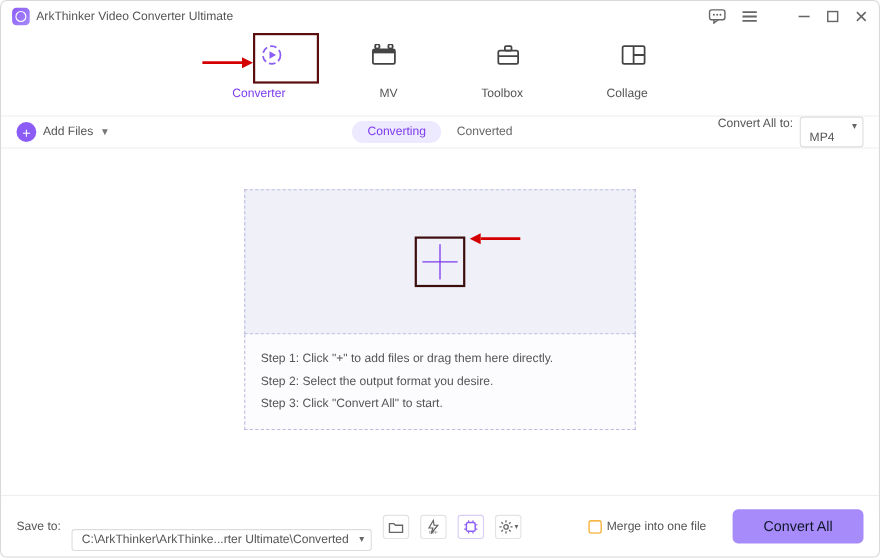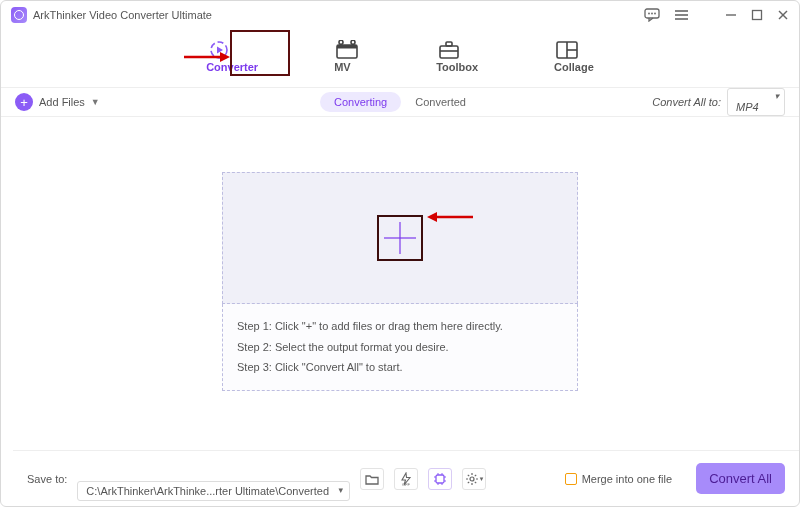--- a/index.html
+++ b/index.html
@@ -6,55 +6,55 @@
   html, body { width: 800px; height: 507px; overflow: hidden; background: #fff; }
   .window { width: 800px; height: 507px; background: #fff; position: relative; border: 1px solid #d9d9d9; border-radius: 6px; }
   .titlebar { height: 28px; display: flex; align-items: center; padding: 0 10px; color: #555; font-size: 11px; }
   .logo { width: 16px; height: 16px; background: linear-gradient(135deg, #8b5cf6 0%, #a78bfa 100%); border-radius: 4px; margin-right: 6px; position: relative; }
   .logo::after { content: ""; position: absolute; inset: 3px; border: 1.5px solid #fff; border-radius: 50%; }
   .title-text { flex: 1; }
   .win-controls { display: flex; gap: 14px; align-items: center; color: #666; }
   .win-controls span, .win-controls svg { cursor: pointer; }
 
   .main-tabs { display: flex; justify-content: center; gap: 60px; padding: 6px 0 10px; }
-  .tab { display: flex; flex-direction: column; align-items: flex-start; gap: 0; font-size: 11px; color: #555; cursor: pointer; padding: 4px 8px; font-weight: bold; }
+  .tab { display: flex; flex-direction: column; align-items: flex-end; gap: 18px; font-size: 11px; color: #555; cursor: pointer; padding: 4px 8px; }
   .tab.active { color: #7c3aed; }
   .tab-icon { width: 26px; height: 22px; display: flex; align-items: center; justify-content: center; }
 
   .highlight-converter { position: absolute; left: 229px; top: 29px; width: 60px; height: 46px; border: 2.5px solid #5b0e0e; pointer-events: none; z-index: 5; }
   .arrow1 { position: absolute; left: 181px; top: 48px; z-index: 6; pointer-events: none; }
   .arrow2 { position: absolute; left: 426px; top: 208px; z-index: 6; pointer-events: none; }
 
   .toolbar { height: 30px; border-top: 1px solid #eee; border-bottom: 1px solid #eee; display: flex; align-items: center; padding: 0 14px; font-size: 11px; }
   .add-files { display: flex; align-items: center; gap: 6px; color: #555; cursor: pointer; }
   .plus-circle { width: 18px; height: 18px; border-radius: 50%; background: #8b5cf6; display: flex; align-items: center; justify-content: center; color: #fff; font-size: 13px; line-height: 1; }
   .chev { font-size: 9px; color: #777; }
   .sub-tabs { position: absolute; left: 50%; transform: translateX(-50%); display: flex; gap: 0; }
   .sub-tab { padding: 4px 14px; border-radius: 11px; color: #666; cursor: pointer; }
   .sub-tab.active { background: #ede9fe; color: #7c3aed; }
-  .convert-all-to { margin-left: auto; display: flex; align-items: center; gap: 6px; color: #555; font-style: italic; }
+  .convert-all-to { margin-left: auto; display: flex; gap: 6px; color: #555; }
   .fmt-select { border: 1px solid #ddd; border-radius: 3px; padding: 12px 18px 2px 8px; font-size: 11px; position: relative; min-width: 58px; background: #fff; cursor: pointer; }
   .fmt-select::after { content: "▾"; position: absolute; right: 5px; top: 2px; font-size: 9px; color: #666; }
 
   .content { position: absolute; top: 112px; left: 0; right: 0; bottom: 56px; display: flex; align-items: center; justify-content: center; }
   .drop-block { width: 356px; }
   .drop-zone { height: 132px; border: 1px dashed #bdbde0; background: #f0f0f8; display: flex; align-items: center; justify-content: center; }
   .big-plus { width: 46px; height: 46px; border: 2.5px solid #3c0d0d; display: flex; align-items: center; justify-content: center; position: relative; }
   .big-plus svg line { stroke: #7c3aed; stroke-width: 1.2; }
   .steps { border: 1px dashed #bdbde0; border-top: none; background: #fcfcfe; padding: 12px 14px; font-size: 11px; color: #555; line-height: 1.9; }
 
-  .bottombar { position: absolute; bottom: 0; left: 12px; right: 0; height: 56px; border-top: 1px solid #eee; display: flex; align-items: center; padding: 0 14px; gap: 10px; font-size: 11px; color: #555; }
+  .bottombar { position: absolute; bottom: 0; left: 0; right: 0; height: 56px; border-top: 1px solid #eee; display: flex; align-items: center; padding: 0 14px; gap: 10px; font-size: 11px; color: #555; }
   .save-label {}
   .path-box { border: 1px solid #ddd; border-radius: 3px; padding: 3px 20px 3px 8px; min-width: 236px; position: relative; background: #fff; cursor: pointer; white-space: nowrap; margin-top: 24px; }
   .path-box::after { content: "▾"; position: absolute; right: 6px; top: 3px; font-size: 9px; color: #666; }
   .mini-btn { width: 24px; height: 22px; border: 1px solid #e3e3e3; border-radius: 3px; display: flex; align-items: center; justify-content: center; cursor: pointer; color: #666; font-size: 11px; background: #fff; }
   .mini-btn.gpu { color: #8b5cf6; border-color: #d9ccf5; }
   .merge { margin-left: auto; display: flex; align-items: center; gap: 5px; cursor: pointer; text-align: right; }
   .checkbox { width: 12px; height: 12px; border: 1.4px solid #f59e0b; border-radius: 2px; }
-  .convert-all-btn { background: #a78bfa; color: #4c1d95; border: none; border-radius: 5px; padding: 8px 13px; font-size: 13px; cursor: pointer; margin-left: 14px; }
+  .convert-all-btn { background: #a78bfa; color: #0f172a; border: none; border-radius: 5px; padding: 8px 28px; font-size: 13px; cursor: pointer; margin-left: 14px; }
 </style>
 </head>
 <body>
 
 <div class="window">
 
   <div class="titlebar">
     <div class="logo"></div>
     <div class="title-text">ArkThinker Video Converter Ultimate</div>
     <div class="win-controls">

